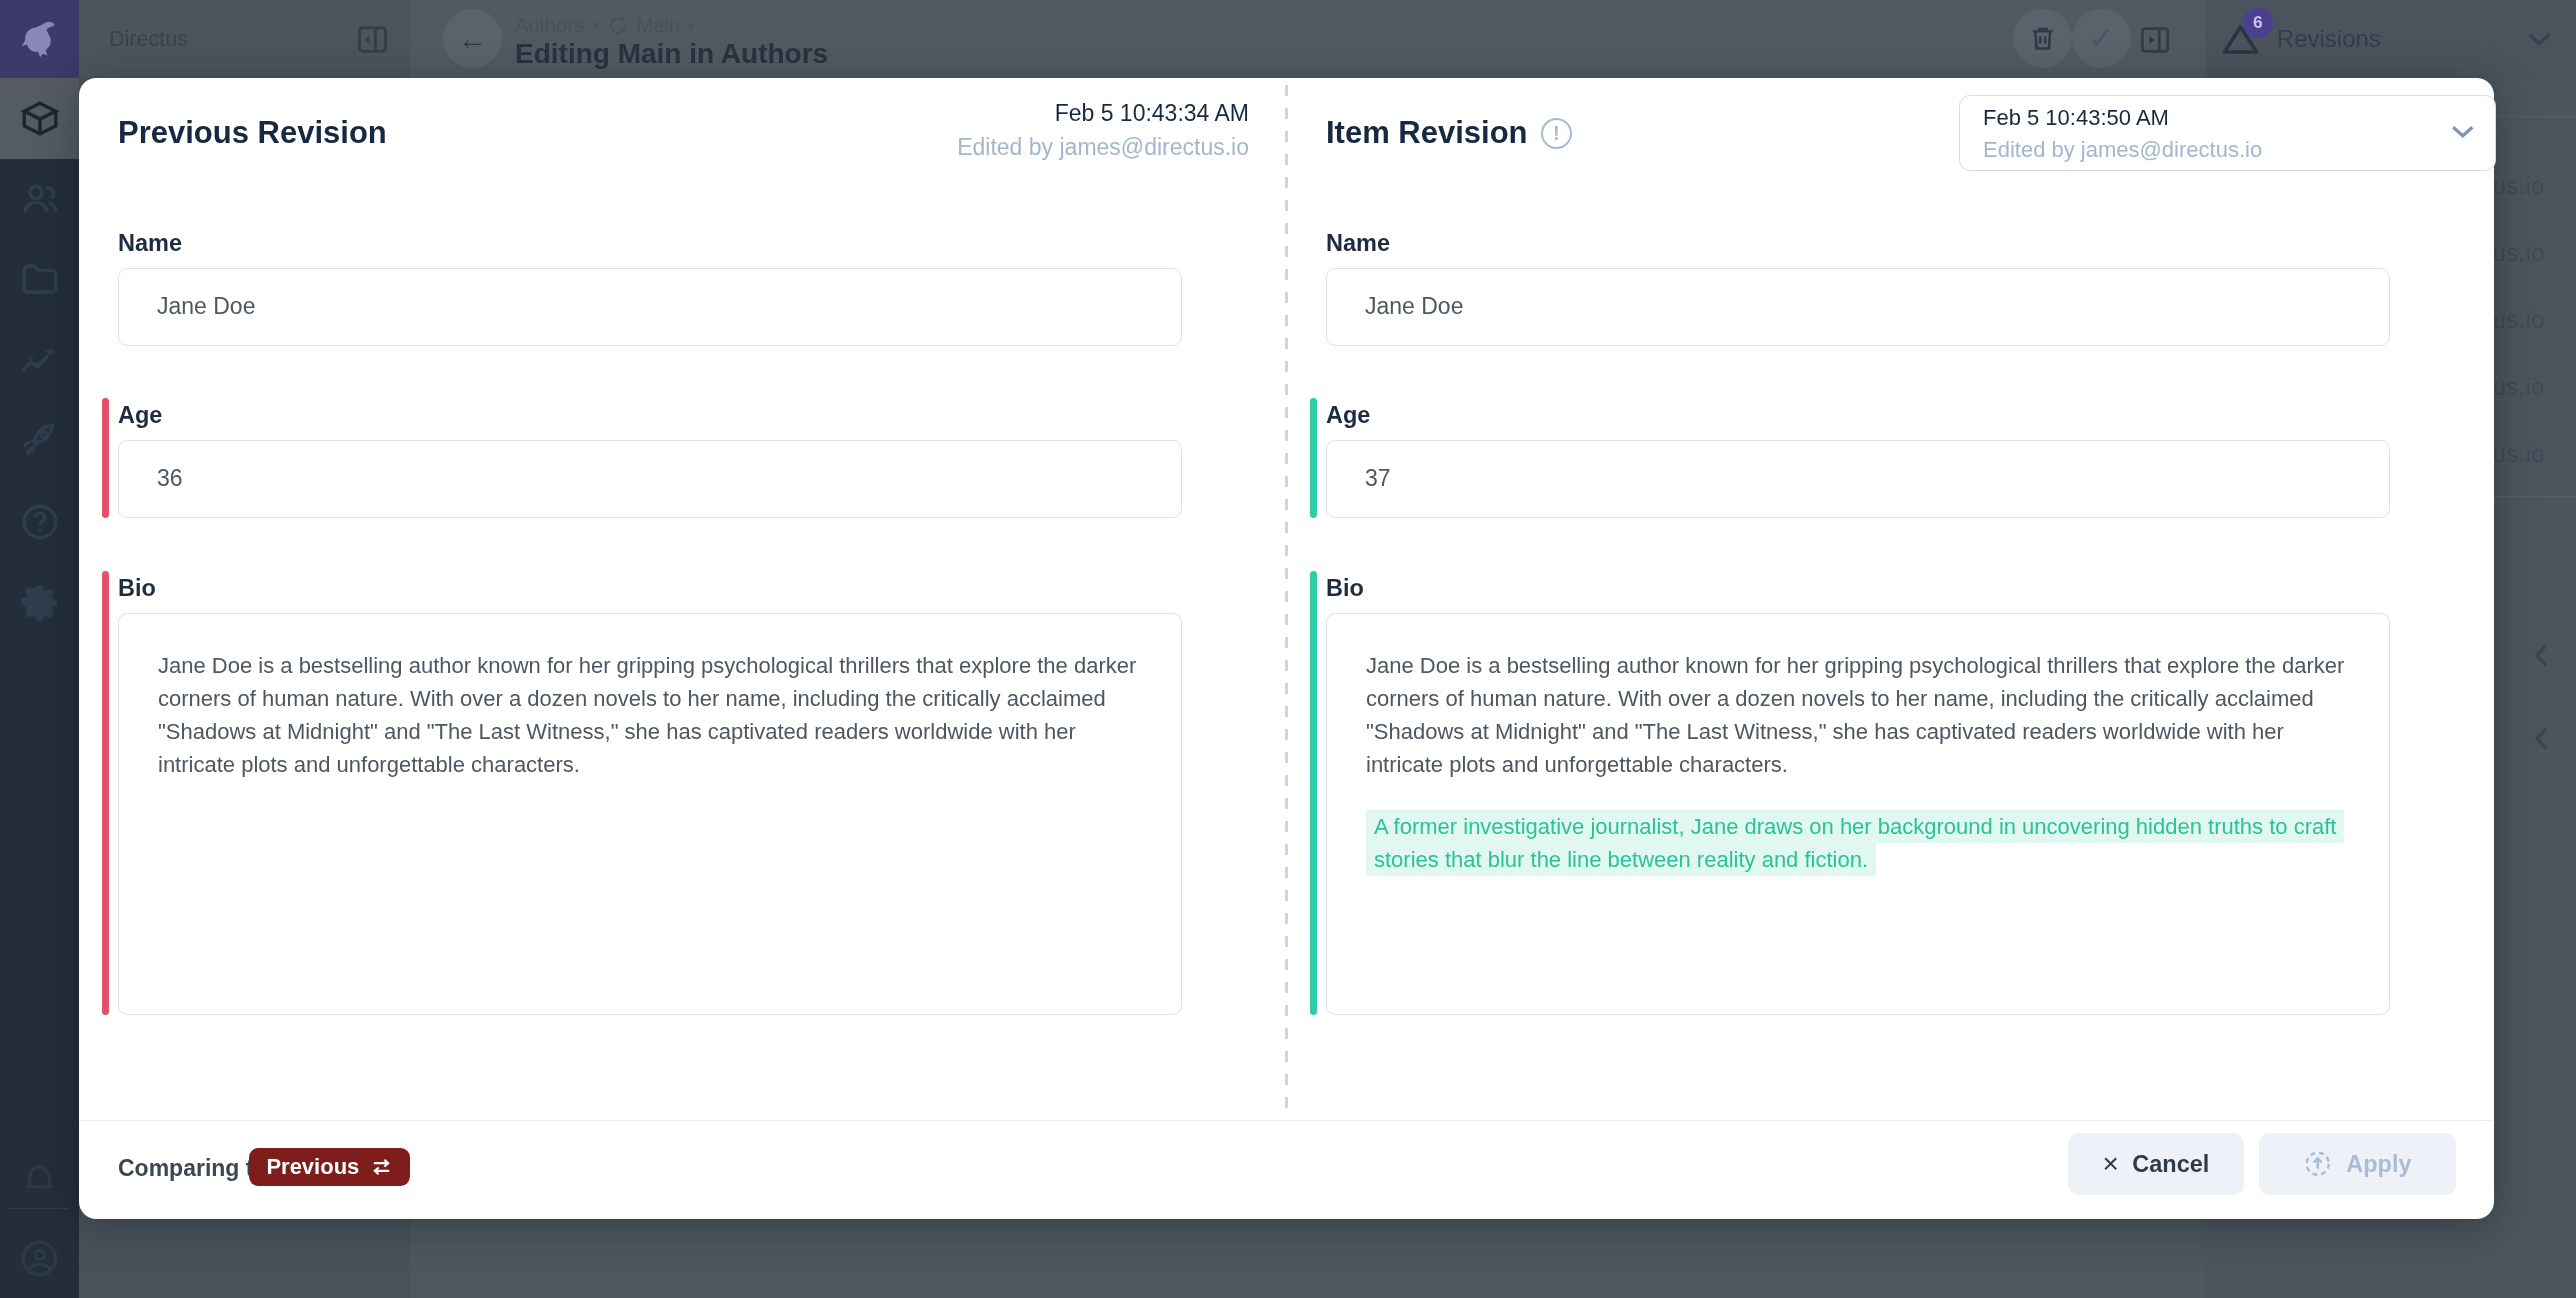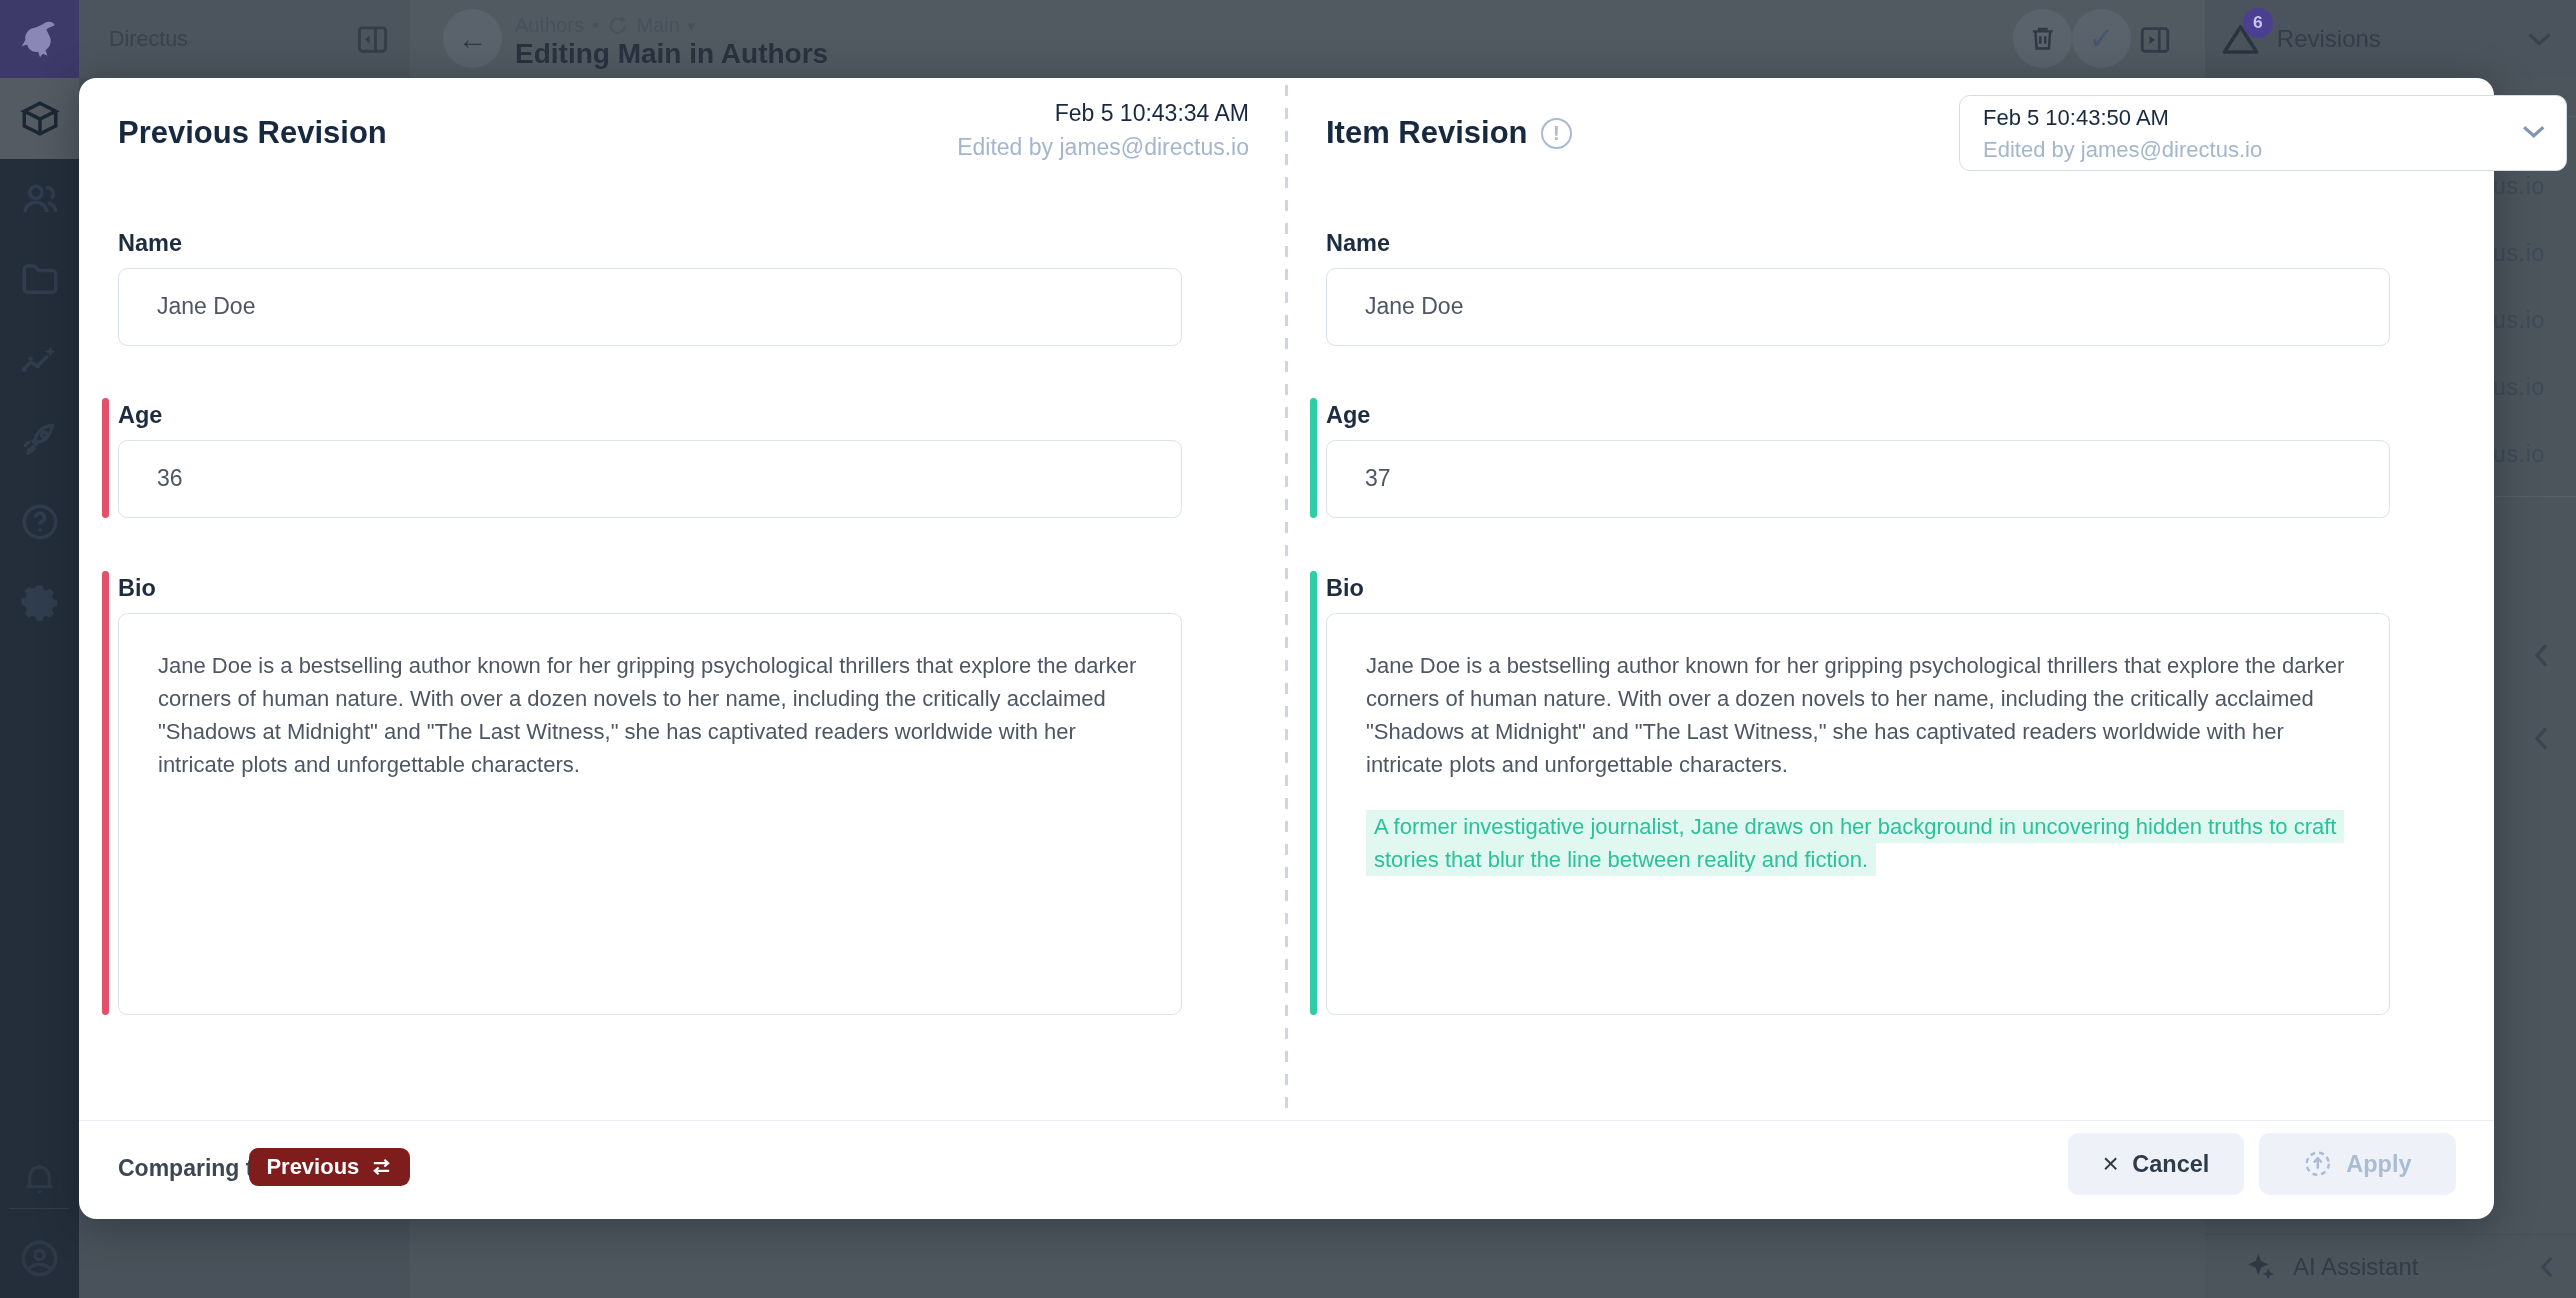--- a/index.html
+++ b/index.html
@@ -66,21 +66,21 @@
   .vdash { position:absolute; left:1206px; top:6.7px; height:1035px; width:2.7px;
            background:repeating-linear-gradient(to bottom,#ccd6e2 0 10.7px,transparent 10.7px 23px); }
 
   .p-head { position:absolute; top:17px; left:39px; right:38px; height:76px; }
   .p-title { position:absolute; left:0; top:20px; font-size:31px; font-weight:700; color:#172940;
              display:flex; align-items:center; gap:13.4px; }
   .ts-block { position:absolute; right:0; top:5.4px; text-align:right; }
   .ts-time { font-size:23px; color:#172940; font-weight:500; }
   .ts-by   { font-size:23px; color:#a3b6ce; margin-top:6.7px; }
 
-  .rev-select { position:absolute; left:633px; top:0; width:608px; height:76px;
+  .rev-select { position:absolute; left:633px; top:0; width:537px; height:76px;
                 border:1.3px solid #d4dbe5; border-radius:10.7px; background:#fff;
                 padding:9.4px 0 0 23px; }
   .rev-select .ts-time { font-size:22px; }
   .rev-select .ts-by { font-size:22px; margin-top:5.4px; }
   .dd-chev { position:absolute; right:20px; top:25.5px; color:#8096b1; }
 
   .info-icon { width:31px; height:31px; border-radius:50%; border:2.7px solid #a6bad1;
                color:#a6bad1; font-size:20px; font-weight:700; display:flex;
                align-items:center; justify-content:center; line-height:1; }
 
@@ -200,32 +200,20 @@
     <svg width="23" height="27" viewBox="0 0 14 24" fill="none" stroke="currentColor" stroke-width="3">
         <path d="M11 3 l-8 9 l8 9"></path>
       </svg>
   </div>
   <div class="abs side-chev" style="top:725px;">
     <svg width="23" height="27" viewBox="0 0 14 24" fill="none" stroke="currentColor" stroke-width="3">
         <path d="M11 3 l-8 9 l8 9"></path>
       </svg>
   </div>
 
-  <div class="ai-row abs">
-    <svg width="32" height="32" viewBox="0 0 24 24" fill="currentColor">
-      <path d="M10 2 l2 5.5 L17.5 10 L12 12.5 L10 18 L8 12.5 L2.5 10 L8 7.5 Z"></path>
-      <path d="M17.5 13 l1.2 3 l3 1.2 l-3 1.2 l-1.2 3 l-1.2 -3 l-3 -1.2 l3 -1.2 Z"></path>
-    </svg>
-    <span class="txt">AI Assistant</span>
-    <span class="ai-chev">
-      <svg width="20" height="24" viewBox="0 0 14 24" fill="none" stroke="currentColor" stroke-width="3">
-          <path d="M11 3 l-8 9 l8 9"></path>
-        </svg>
-    </span>
-  </div>
 
   <div class="abs mod-active-tile"></div>
   <div class="abs mod-icon active" style="top:78px;">
     <svg width="42" height="42" viewBox="0 0 24 24" fill="none" stroke="currentColor" stroke-width="2">
       <path d="M12 3 L21 7.5 L12 12 L3 7.5 Z"></path>
         <path d="M3 7.5 V16 L12 20.5 L21 16 V7.5"></path>
         <path d="M12 12 V20.5"></path>
     </svg>
   </div>
   <div class="abs mod-icon" style="top:159px;">

